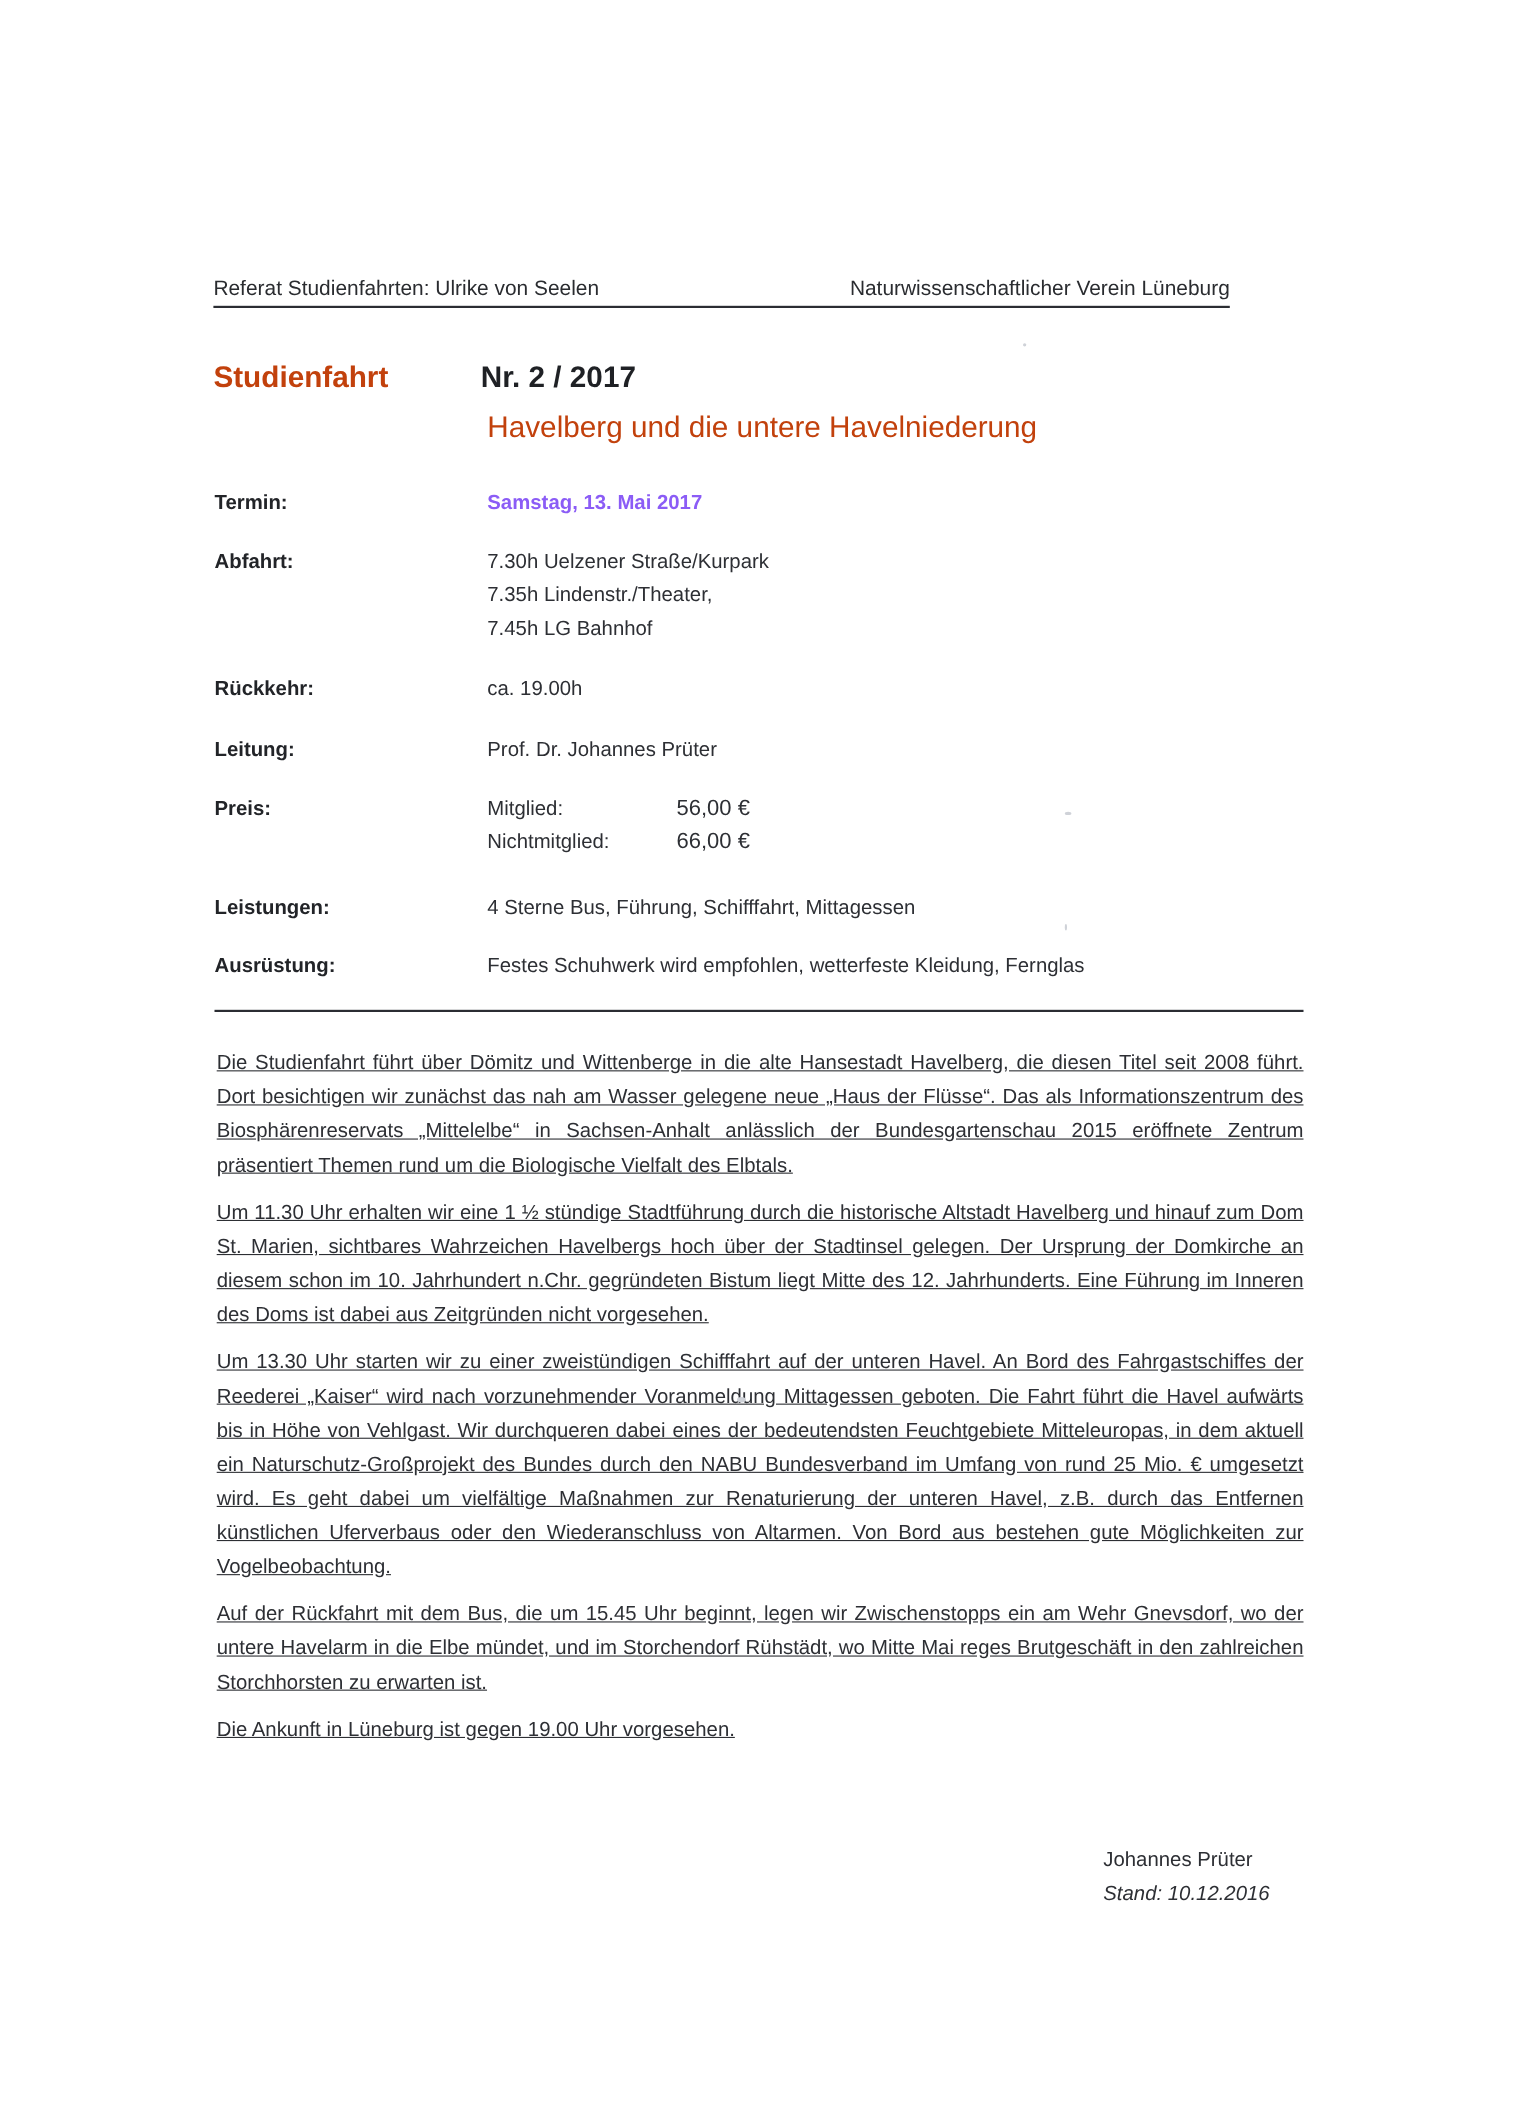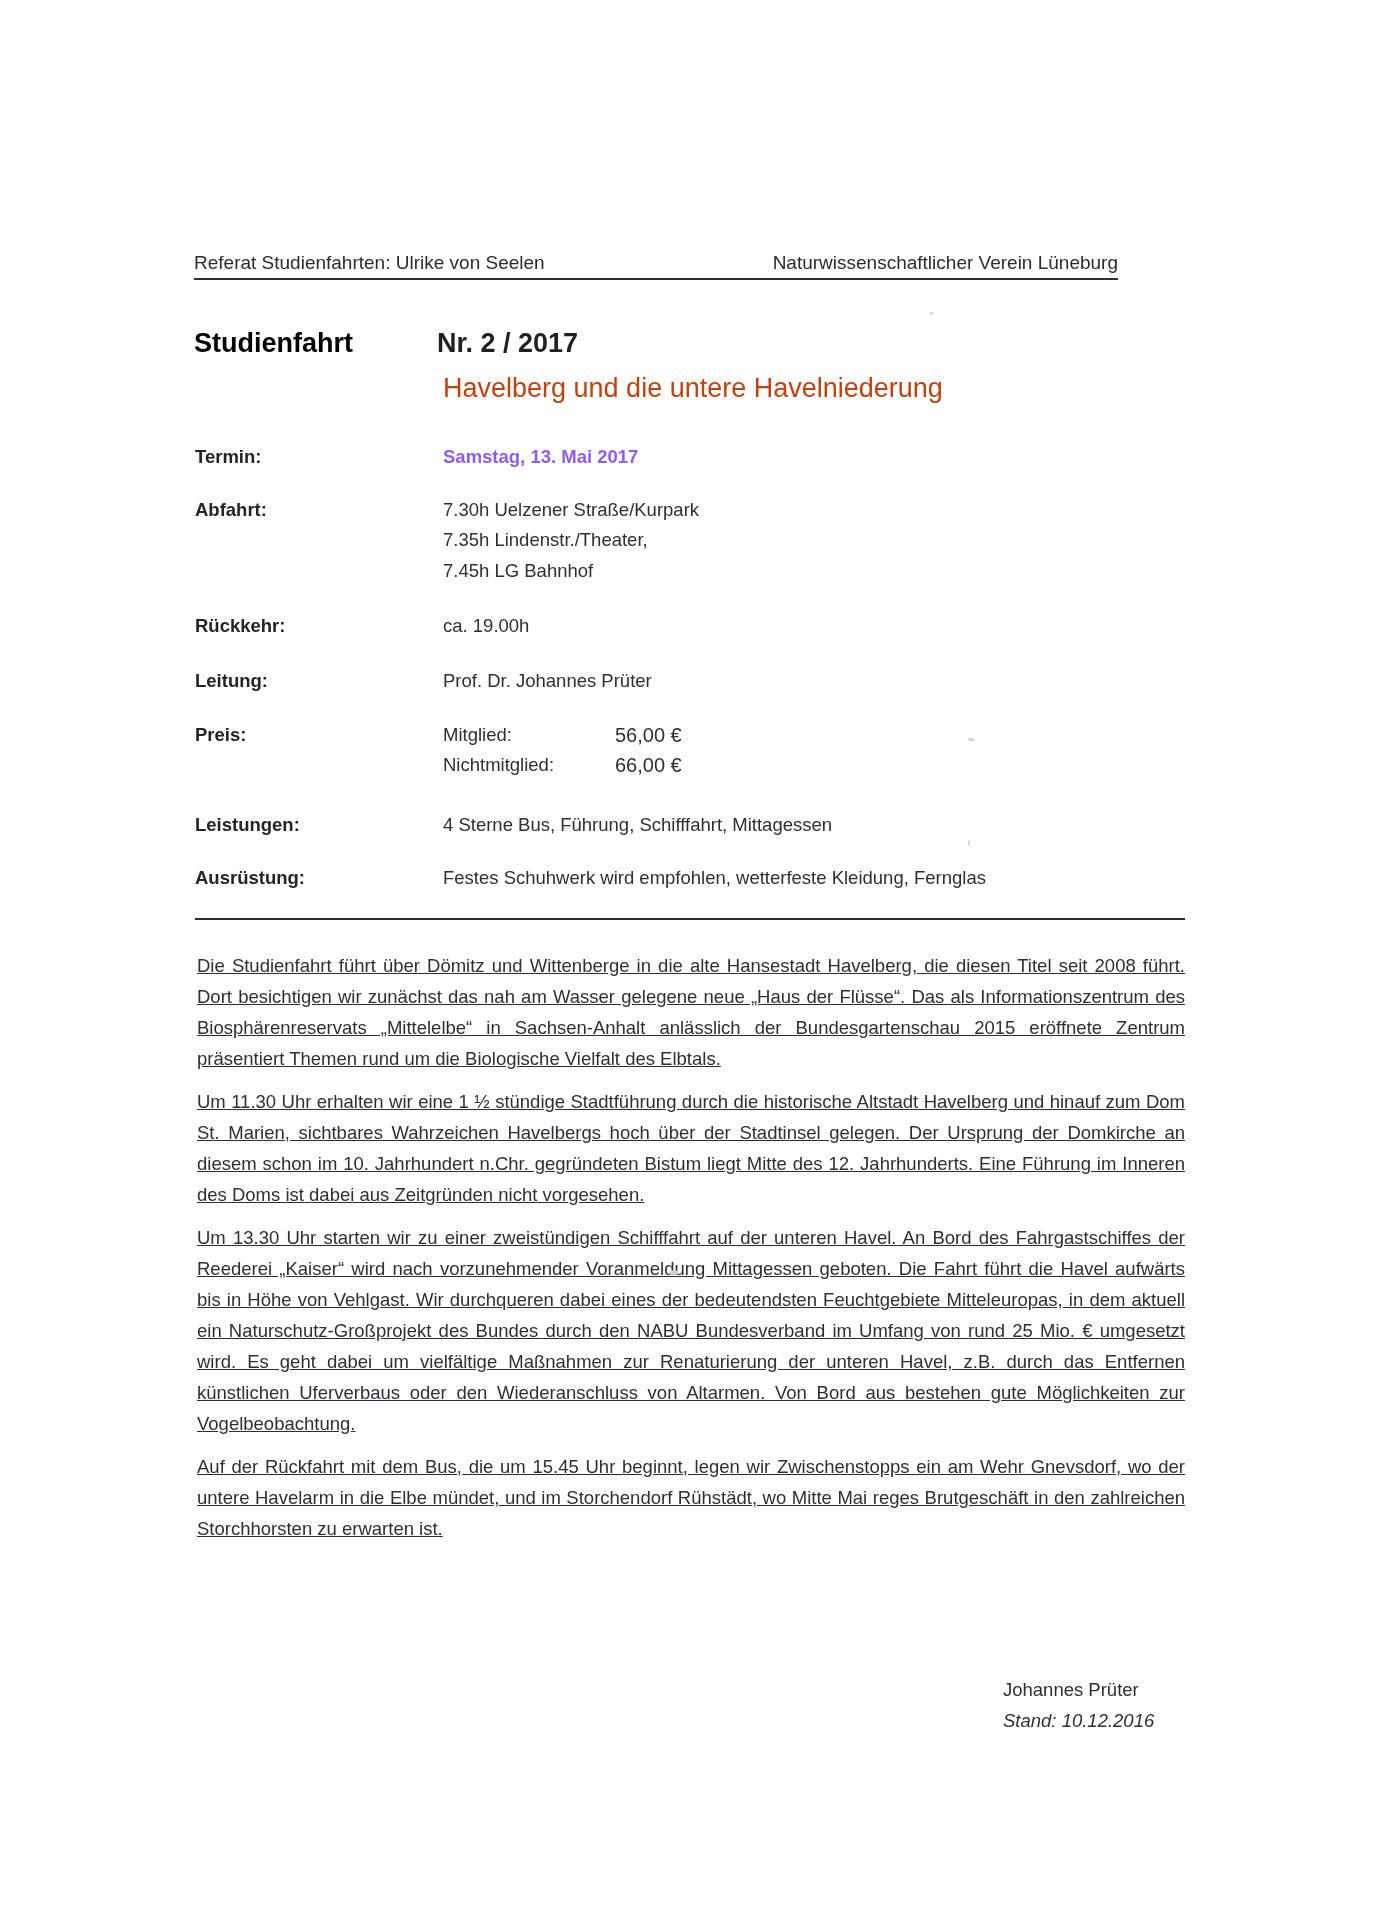--- a/index.html
+++ b/index.html
@@ -6,21 +6,21 @@
   body {
     width: 1386px; height: 1920px; position: relative; overflow: hidden;
     font-family: "Liberation Sans", "DejaVu Sans", sans-serif;
     color: #2a2c30;
   }
   .abs { position: absolute; white-space: nowrap; }
   .header { top: 252px; left: 194px; width: 924px; height: 26px;
     border-bottom: 2px solid #2b2d33; font-size: 19px; color: #2a2c30; }
   .header .left { position: absolute; left: 0; top: 0; }
   .header .right { position: absolute; right: 0; top: 0; }
-  .title-label { top: 328px; left: 194px; font-size: 27px; font-weight: bold; color: #000000; text-align: center; }
+  .title-label { top: 328px; left: 194px; font-size: 27px; font-weight: bold; color: #c2410c; text-align: center; }
   .title-nr { top: 328px; left: 437px; font-size: 27px; font-weight: bold; color: #1f2125; }
   .title-sub { top: 373px; left: 443px; font-size: 27px; font-weight: normal; color: #c2410c; }
   .label { left: 195px; font-size: 18.5px; font-weight: bold; color: #222428; }
   .val { left: 443px; font-size: 18.5px; color: #2d2f34; }
   .val.bold { font-weight: bold; color: #8b5cf6; }
   .price-amt { left: 615px; font-size: 20px; color: #2d2f34; }
   .divider { position: absolute; top: 918px; left: 195px; width: 990px; height: 0;
     border-top: 2px solid #2b2d33; }
   .body-text { position: absolute; left: 197px; width: 988px;
     font-size: 18.5px; line-height: 31px; color: #2d2f34; text-align: justify; }
@@ -67,20 +67,21 @@
 <div class="abs label" style="top:867px">Ausrüstung:</div>
 <div class="abs val" style="top:867px">Festes Schuhwerk wird empfohlen, wetterfeste Kleidung, Fernglas</div>
 
 <div class="divider"></div>
 
 <div class="body-text" style="top:950px">
   <p>Die Studienfahrt führt über Dömitz und Wittenberge in die alte Hansestadt Havelberg, die diesen Titel seit 2008 führt. Dort besichtigen wir zunächst das nah am Wasser gelegene neue „Haus der Flüsse“. Das als Informationszentrum des Biosphärenreservats „Mittelelbe“ in Sachsen-Anhalt anlässlich der Bundesgartenschau 2015 eröffnete Zentrum präsentiert Themen rund um die Biologische Vielfalt des Elbtals.</p>
   <p>Um 11.30 Uhr erhalten wir eine 1 ½ stündige Stadtführung durch die historische Altstadt  Havelberg und hinauf zum Dom St. Marien, sichtbares Wahrzeichen Havelbergs hoch über der Stadtinsel gelegen. Der Ursprung der Domkirche an diesem schon im 10. Jahrhundert n.Chr. gegründeten Bistum liegt Mitte des 12. Jahrhunderts. Eine Führung im Inneren des Doms ist dabei aus Zeitgründen nicht vorgesehen.</p>
   <p>Um 13.30 Uhr starten wir zu einer zweistündigen Schifffahrt auf der unteren Havel.  An Bord des Fahrgastschiffes der Reederei „Kaiser“ wird nach vorzunehmender Voranmeldung Mittagessen geboten. Die Fahrt führt die Havel aufwärts bis in Höhe von Vehlgast. Wir durchqueren dabei eines der bedeutendsten Feuchtgebiete Mitteleuropas, in dem aktuell ein Naturschutz-Großprojekt des Bundes durch den NABU Bundesverband im Umfang von rund 25 Mio. € umgesetzt wird. Es geht dabei um vielfältige Maßnahmen zur  Renaturierung der unteren Havel, z.B. durch das Entfernen künstlichen Uferverbaus oder den Wiederanschluss von Altarmen. Von Bord aus bestehen gute Möglichkeiten zur Vogelbeobachtung.</p>
   <p>Auf der Rückfahrt mit dem Bus, die um 15.45 Uhr beginnt, legen wir Zwischenstopps ein am Wehr Gnevsdorf, wo der untere Havelarm in die Elbe mündet, und im Storchendorf Rühstädt, wo Mitte Mai reges Brutgeschäft in den zahlreichen Storchhorsten zu erwarten ist.</p>
+  <p style="text-align:left">Die Ankunft in Lüneburg ist gegen 19.00 Uhr vorgesehen.</p>
 </div>
 
 <div class="abs sig" style="top:1679px">Johannes Prüter</div>
 <div class="abs sig italic" style="top:1710px">Stand: 10.12.2016</div>
 
 <div class="speck" style="left:968px;top:738px;width:6px;height:3px"></div>
 <div class="speck" style="left:968px;top:840px;width:2px;height:6px"></div>
 <div class="speck" style="left:930px;top:312px;width:3px;height:3px"></div>
 <div class="speck" style="left:670px;top:1270px;width:8px;height:5px"></div>
 

